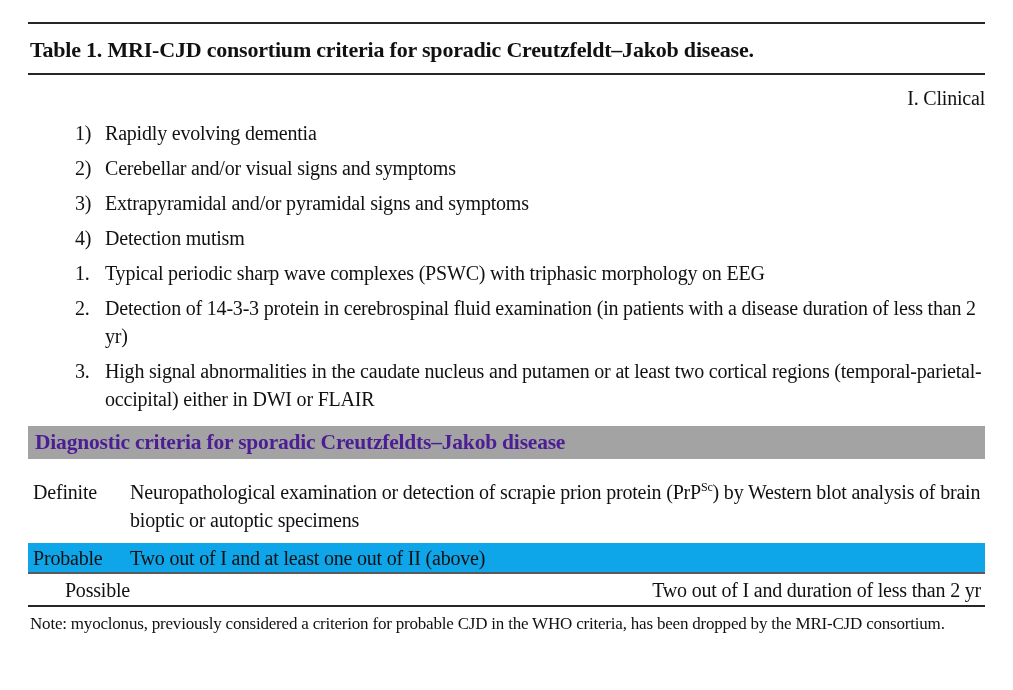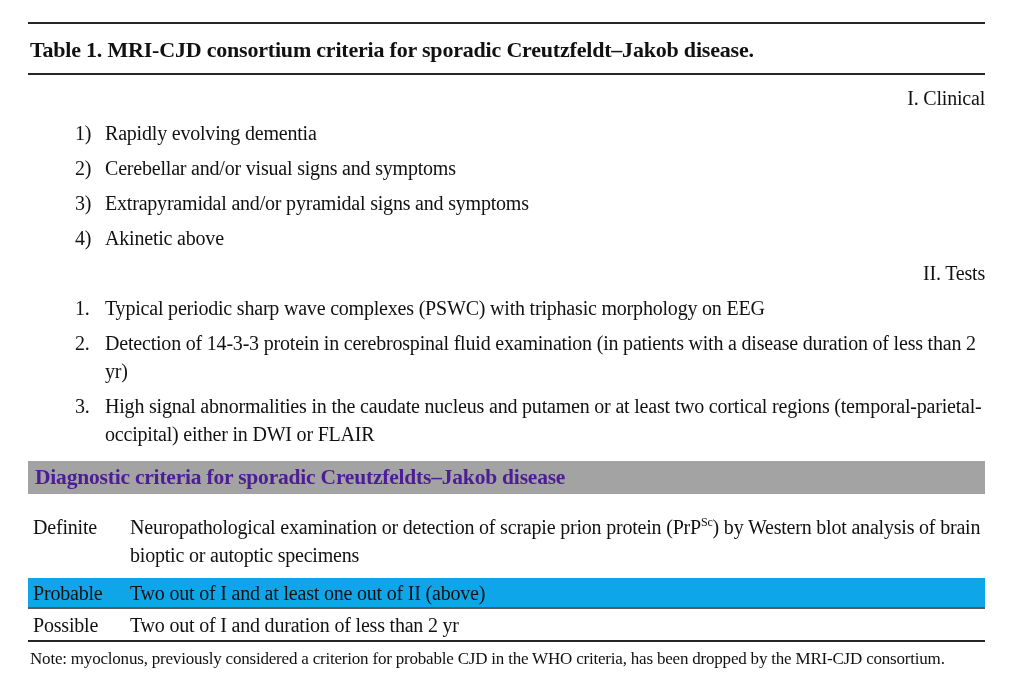--- a/index.html
+++ b/index.html
@@ -81,20 +81,21 @@
   .crit-row.probable {
     line-height: 31px;
     height: 31px;
     background: #0ea5e9;
     border-bottom: 2px solid #5a5a5a;
   }
   .crit-row.possible {
     line-height: 33px;
     height: 33px;
     border-bottom: 2px solid #262626;
+    text-align: right;
   }
   sup {
     font-size: 60%;
     vertical-align: super;
     line-height: 0;
   }
   .note {
     font-size: 17px;
     line-height: 22px;
     padding: 6px 2px 0 2px;
@@ -123,24 +124,23 @@
     <div class="item">
       <span class="marker">2)</span>
       <span class="item-text">Cerebellar and/or visual signs and symptoms</span>
     </div>
     <div class="item">
       <span class="marker">3)</span>
       <span class="item-text">Extrapyramidal and/or pyramidal signs and symptoms</span>
     </div>
     <div class="item">
       <span class="marker">4)</span>
-      <span class="item-text">Akinetic above</span>
+      <span class="item-text">Detection mutism</span>
     </div>
 
-    <div class="sec-heading">II. Tests</div>
 
     <div class="item">
       <span class="marker">1.</span>
       <span class="item-text">Typical periodic sharp wave complexes (PSWC) with triphasic morphology on EEG</span>
     </div>
     <div class="item">
       <span class="marker">2.</span>
       <span class="item-text">Detection of 14-3-3 protein in cerebrospinal fluid examination (in patients with a disease duration of less than 2 yr)</span>
     </div>
     <div class="item">

